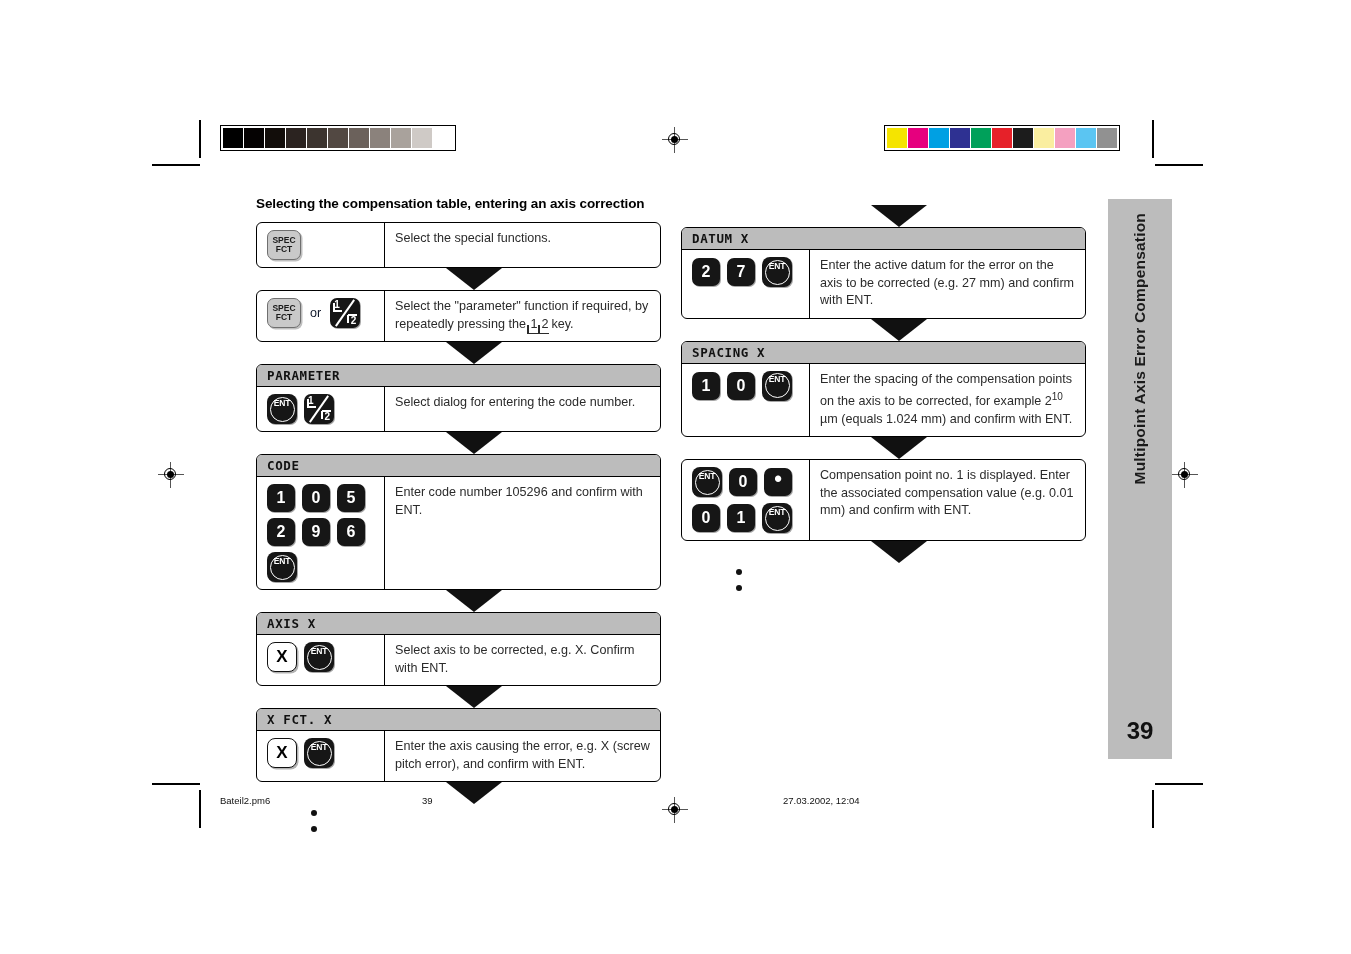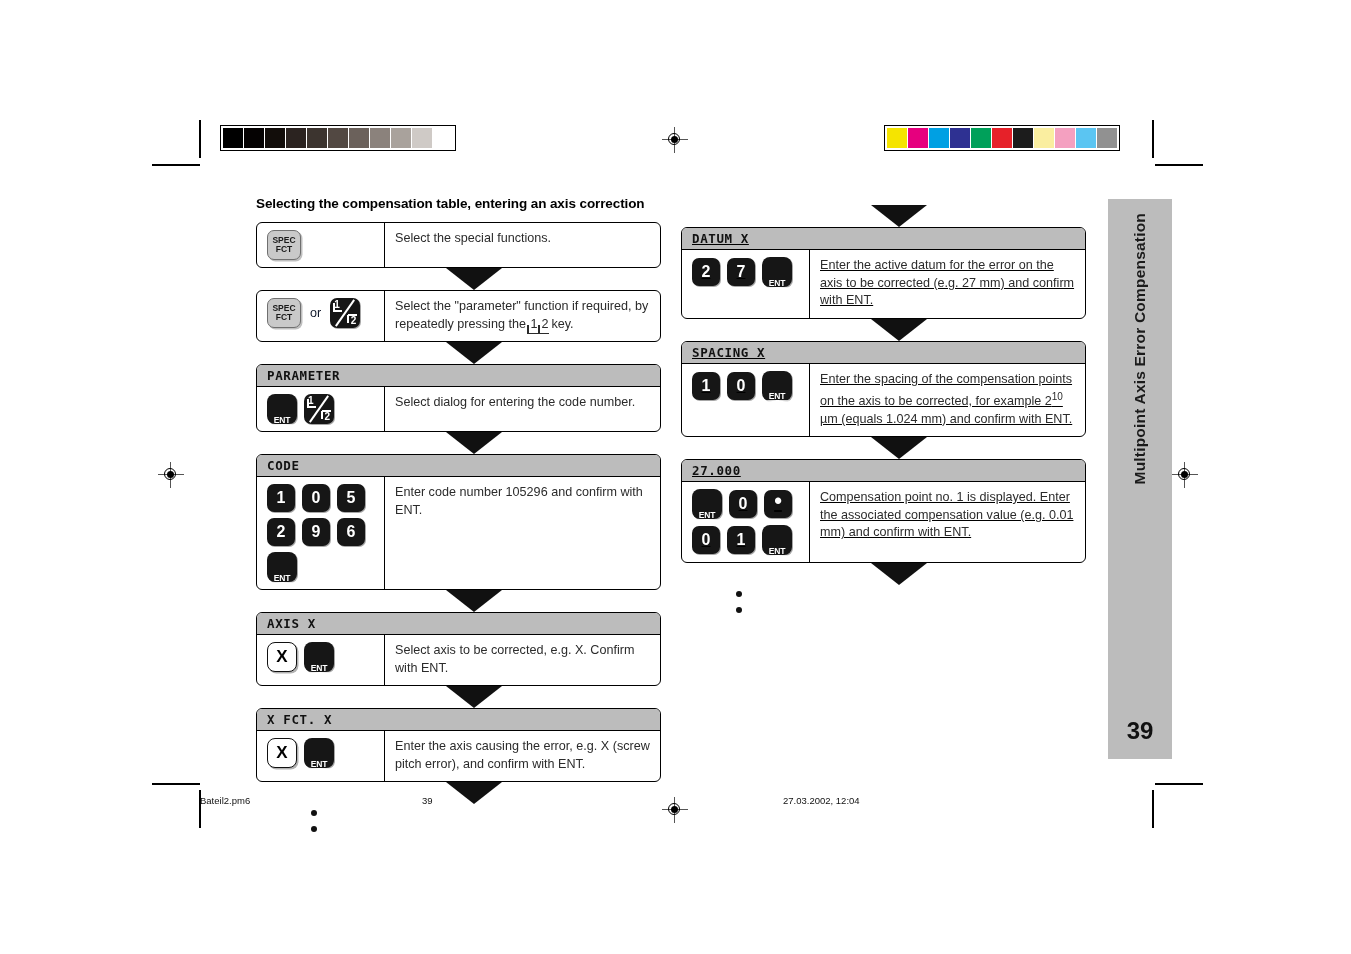--- a/index.html
+++ b/index.html
@@ -107,21 +107,21 @@
 
   .key.ent {
     width: 30px; height: 30px;
     background: #161616; border-radius: 8px;
     position: relative;
     box-shadow: 1px 1px 0 rgba(0,0,0,0.35);
   }
   .key.ent .ring {
     position: absolute; left: 2.5px; top: 2.5px; right: 2.5px; bottom: 2.5px;
     border: 1.6px solid #fff; border-radius: 50%;
-    display: flex; align-items: flex-end; justify-content: center; margin-top: 27px;
+    display: flex; align-items: flex-start; justify-content: center;
   }
   .key.ent .lbl { color: #fff; font-size: 8.5px; font-weight: bold; letter-spacing: -0.2px; }
 
   .key.light {
     width: 30px; height: 30px;
     background: #fff; color: #000;
     border: 1.7px solid #111; border-radius: 8px;
     font-weight: bold; font-size: 17px;
     box-shadow: 1.5px 1.5px 0 rgba(0,0,0,0.3);
   }
@@ -418,21 +418,21 @@
         <div class="arrow">
           <div class="shape"></div>
         </div>
       </div>
       <div class="dots">
         <div class="d"></div>
         <div class="d"></div>
       </div>
     </div>
 
-  <div class="col" id="right-col" style="left:681px; top:205px; width:405px;text-decoration:underline;">
+  <div class="col" id="right-col" style="left:681px; top:205px; width:405px;">
       <div class="arrowwrap">
         <div class="pad"></div>
         <div class="arrow">
           <div class="shape"></div>
         </div>
       </div>
       <div class="fbox">
         <div class="title">DATUM X</div>
         <div class="body">
           <div class="keys">
@@ -468,21 +468,20 @@
           <div class="desc"><span>Enter the spacing of the compensation points on the axis to be corrected, for example 2</span><sup>10</sup><span> µm (equals 1.024 mm) and confirm with ENT.</span></div>
         </div>
       </div>
       <div class="arrowwrap">
         <div class="pad"></div>
         <div class="arrow">
           <div class="shape"></div>
         </div>
       </div>
       <div class="fbox">
-        <div class="title">27.000</div>
         <div class="body">
           <div class="keys">
             <div class="key ent">
               <span class="ring">
                 <span class="lbl">ENT</span>
               </span>
             </div>
             <div class="key dark">0</div>
             <div class="key dark dot-key">•</div>
             <div class="key dark">0</div>
@@ -506,17 +505,17 @@
         <div class="d"></div>
         <div class="d"></div>
       </div>
     </div>
 
   <div class="sidetab" style="left:1108px; top:199px; width:64px; height:560px;">
     <div class="vtitle">Multipoint Axis Error Compensation</div>
     <div class="pageno">39</div>
   </div>
 
-  <div class="footer" style="left:200px; top:795px;text-align:center;">Bateil2.pm6</div>
+  <div class="footer" style="left:220px; top:795px;text-align:center;">Bateil2.pm6</div>
   <div class="footer" style="left:422px; top:795px;">39</div>
   <div class="footer" style="left:783px; top:795px;text-align:center;">27.03.2002, 12:04</div>
 
 </div>
 
 </body></html>

